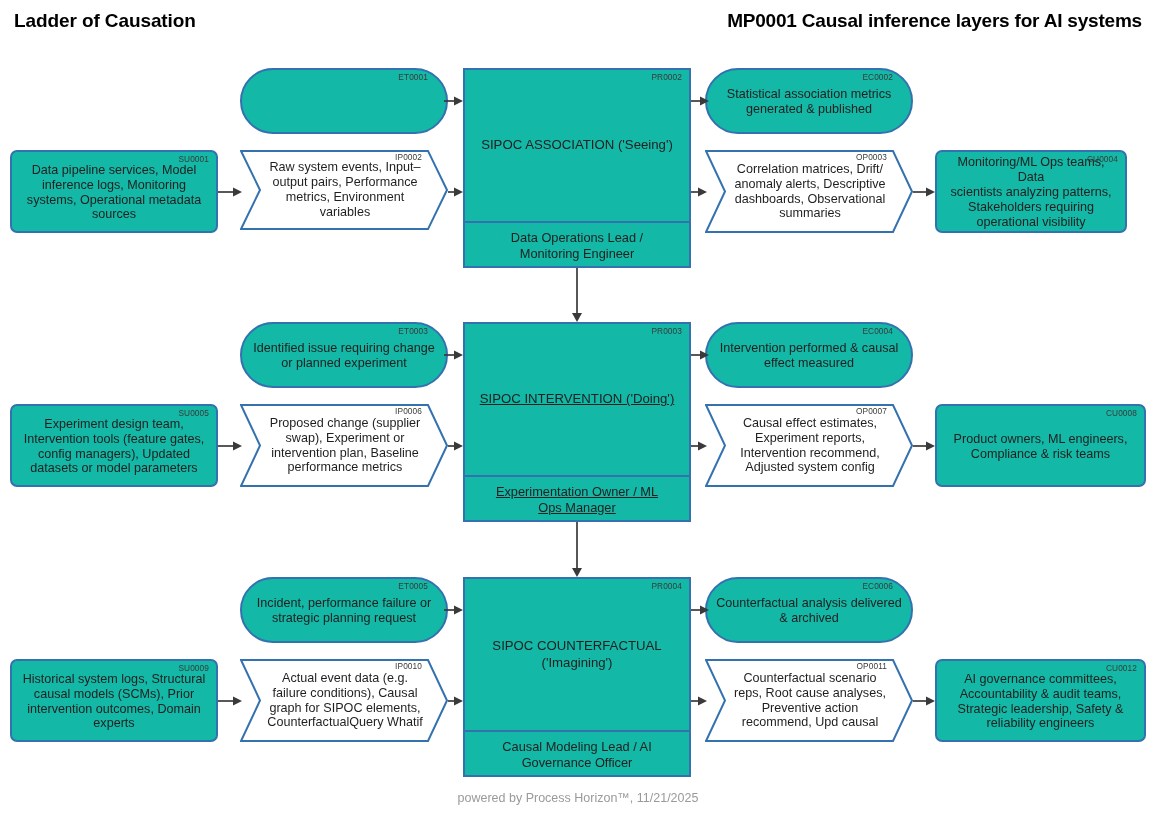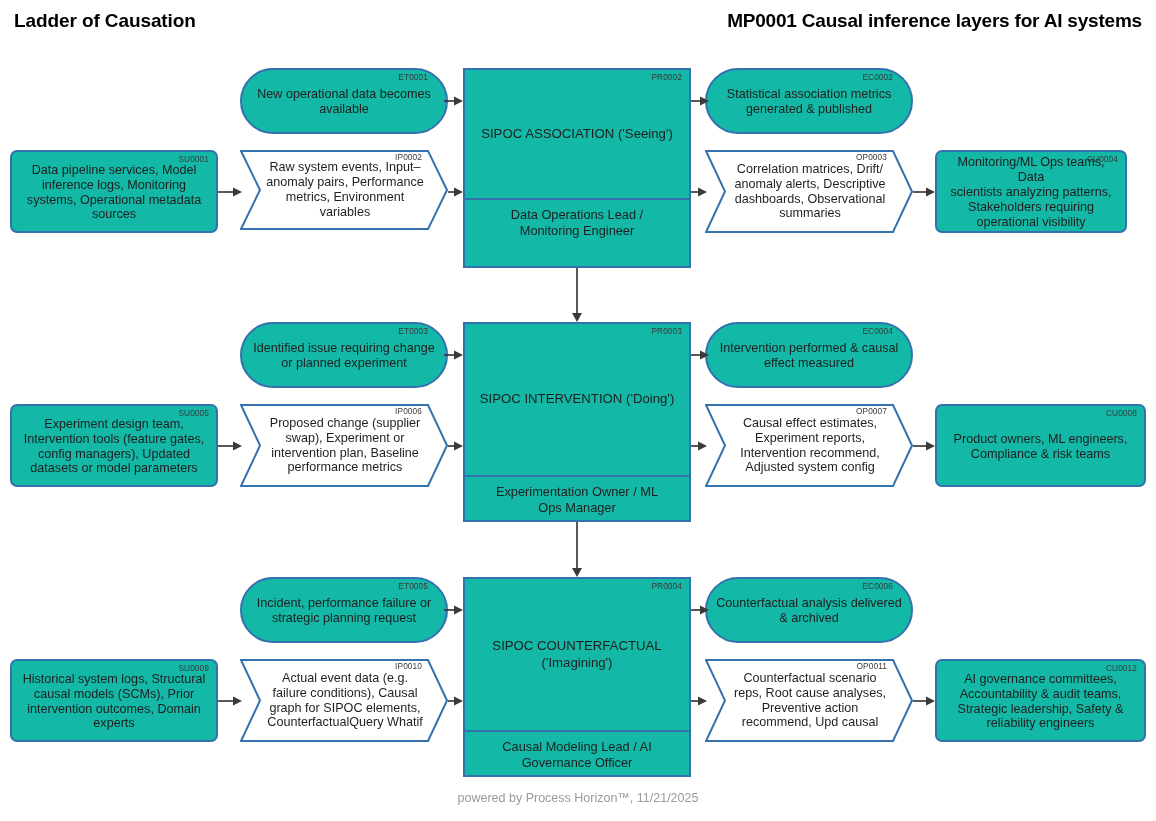--- a/index.html
+++ b/index.html
@@ -147,43 +147,41 @@
 </style>
 </head>
 <body>
 
 <div id="title-left">Ladder of Causation</div>
 <div id="title-right">MP0001 Causal inference layers for AI systems</div>
 
 <div id="diagram">
     <div class="node n-event" style="left: 240px; top: 68px; width: 208px; height: 66px;">
       <div class="idtag">ET0001</div>
-      <div class="body">New operational data becomes
-available</div>
     </div>
     <div class="node n-supplier" style="left: 10px; top: 150px; width: 208px; height: 83px;">
       <div class="idtag">SU0001</div>
       <div class="body">Data pipeline services, Model
 inference logs, Monitoring
 systems, Operational metadata
 sources</div>
     </div>
     <div class="node n-chevron" style="left: 240px; top: 150px; width: 208px; height: 80px;">
       <svg viewBox="0 0 208 83" preserveAspectRatio="none">
         <path d="M1,1 L188,1 L207,41.5 L188,82 L1,82 L20,41.5 Z" fill="#ffffff" stroke="#3471AF" stroke-width="2" stroke-linejoin="miter"></path>
       </svg>
       <div class="idtag">IP0002</div>
       <div class="body">Raw system events, Input–
-anomaly pairs, Performance
+output pairs, Performance
 metrics, Environment
 variables</div>
     </div>
     <div class="node n-process" style="left: 463px; top: 68px; width: 228px; height: 200px;">
       <div class="idtag">PR0002</div>
-      <div class="proc-main" style="height: 130px; white-space: pre-line; text-align: right;">SIPOC ASSOCIATION ('Seeing')</div>
+      <div class="proc-main" style="height: 153px; white-space: pre-line; text-align: right;">SIPOC ASSOCIATION ('Seeing')</div>
       <div class="proc-role" style="height: 45px; white-space: pre-line;">Data Operations Lead /
 Monitoring Engineer</div>
     </div>
     <div class="node n-event" style="left: 705px; top: 68px; width: 208px; height: 66px;">
       <div class="idtag">EC0002</div>
       <div class="body">Statistical association metrics
 generated &amp; published</div>
     </div>
     <div class="node n-chevron" style="left: 705px; top: 150px; width: 208px; height: 83px;">
       <svg viewBox="0 0 208 83" preserveAspectRatio="none">
@@ -259,21 +257,21 @@
     <div class="node n-chevron" style="left: 240px; top: 404px; width: 208px; height: 83px; justify-content: center;">
       <svg viewBox="0 0 208 83" preserveAspectRatio="none">
         <path d="M1,1 L188,1 L207,41.5 L188,82 L1,82 L20,41.5 Z" fill="#ffffff" stroke="#3471AF" stroke-width="2" stroke-linejoin="miter"></path>
       </svg>
       <div class="idtag">IP0006</div>
       <div class="body">Proposed change (supplier
 swap), Experiment or
 intervention plan, Baseline
 performance metrics</div>
     </div>
-    <div class="node n-process" style="left: 463px; top: 322px; width: 228px; height: 200px;">
+    <div class="node n-process" style="left: 463px; top: 322px; width: 228px; height: 200px; text-decoration: underline;">
       <div class="idtag">PR0003</div>
       <div class="proc-main" style="height: 153px; white-space: pre-line;">SIPOC INTERVENTION ('Doing')</div>
       <div class="proc-role" style="height: 45px; white-space: pre-line;">Experimentation Owner / ML
 Ops Manager</div>
     </div>
     <div class="node n-event" style="left: 705px; top: 322px; width: 208px; height: 66px;">
       <div class="idtag">EC0004</div>
       <div class="body">Intervention performed &amp; causal
 effect measured</div>
     </div>

